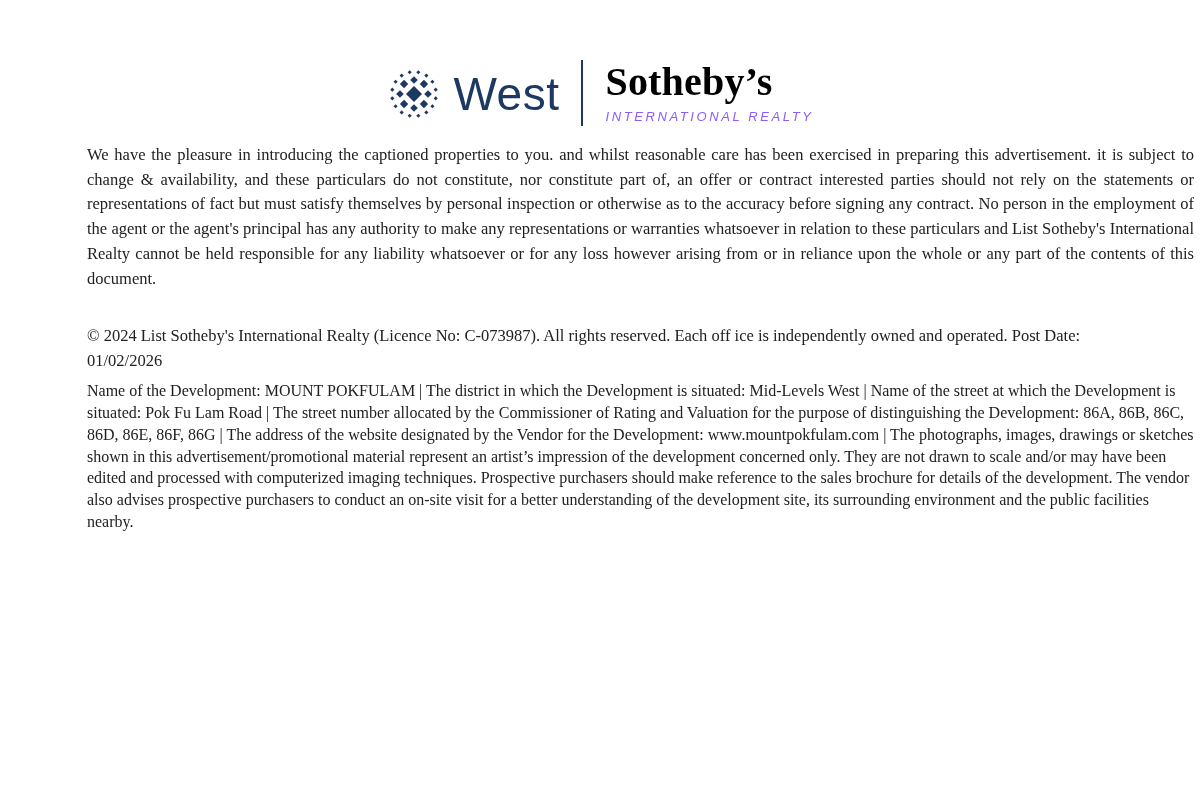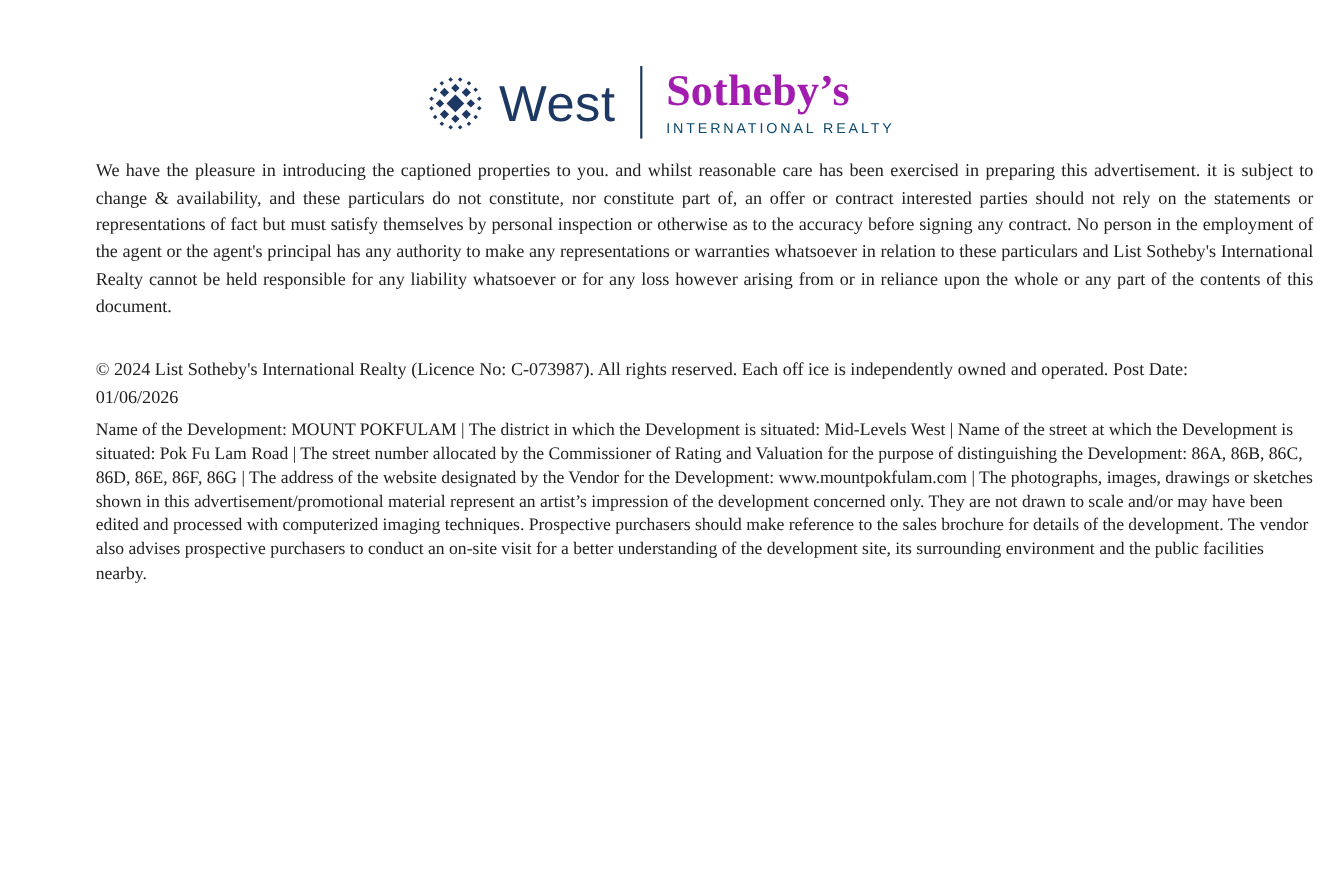--- a/index.html
+++ b/index.html
@@ -18,25 +18,25 @@
   .mark { width:54px; height:56px; margin-right:13px; margin-top:2px; flex:0 0 auto; }
   .list-word {
     font-family:"Liberation Sans", sans-serif;
     font-size:46px; font-weight:400; color:#1d3963;
     letter-spacing:0.5px; line-height:1; margin-top:2px;
   }
   .logo-divider { width:2px; height:66px; background:#1d3963; margin:0 22px; flex:0 0 auto; }
   .sothebys-block { display:flex; flex-direction:column; }
   .sothebys-word {
     font-family:"Liberation Serif", serif; font-weight:700;
-    font-size:40px; color:#a21caf; line-height:1; letter-spacing:0.2px;
+    font-size:40px; color:#000000; line-height:1; letter-spacing:0.2px;
   }
   .sothebys-sub {
     font-family:"Liberation Sans", sans-serif;
-    font-size:13px; letter-spacing:2.6px; color:#0c4a6e; margin-top:7px;
+    font-size:13px; letter-spacing:2.6px; color:#8b5cf6; margin-top:7px;font-style:italic;
   }
 
   
   .content { position:absolute; left:43px; top:143px; width:1107px; color:#212121;margin-left:44px; }
   .p-disclaimer {
     margin:0; font-size:16.5px; line-height:24.7px; text-align:justify;
   }
   .p-copyright { margin:32px 0 0 0; font-size:16.5px; line-height:25px; }
   .p-copyright .post-date { display:block; }
   .p-development { margin:7px 0 0 0; font-size:16px; line-height:21.8px; }
@@ -83,18 +83,18 @@
     <span class="logo-divider"></span>
     <span class="sothebys-block">
       <span class="sothebys-word">Sotheby’s</span>
       <span class="sothebys-sub">INTERNATIONAL REALTY</span>
     </span>
   </header>
 
   <main class="content">
     <p class="p-disclaimer">We have the pleasure in introducing the captioned properties to you. and whilst reasonable care has been exercised in preparing this advertisement. it is subject to change &amp; availability, and these particulars do not constitute, nor constitute part of, an offer or contract interested parties should not rely on the statements or representations of fact but must satisfy themselves by personal inspection or otherwise as to the accuracy before signing any contract. No person in the employment of the agent or the agent's principal has any authority to make any representations or warranties whatsoever in relation to these particulars and List Sotheby's International Realty cannot be held responsible for any liability whatsoever or for any loss however arising from or in reliance upon the whole or any part of the contents of this document.</p>
 
-    <p class="p-copyright"><span>© 2024 List Sotheby's International Realty (Licence No: C-073987). All rights reserved. Each off ice is independently owned and operated. Post Date:</span><span class="post-date">01/06/2026</span></p>
+    <p class="p-copyright"><span>© 2024 List Sotheby's International Realty (Licence No: C-073987). All rights reserved. Each off ice is independently owned and operated. Post Date:</span><span class="post-date">01/02/2026</span></p>
 
     <p class="p-development">Name of the Development: MOUNT POKFULAM  | The district in which the Development is situated: Mid-Levels West | Name of the street at which the Development is situated: Pok Fu Lam Road | The street number allocated by the Commissioner of Rating and Valuation for the purpose of distinguishing the Development: 86A, 86B, 86C, 86D, 86E, 86F, 86G | The address of the website designated by the Vendor for the Development: www.mountpokfulam.com | The photographs, images, drawings or sketches shown in this advertisement/promotional material represent an artist’s impression of the development concerned only. They are not drawn to scale and/or may have been edited and processed with computerized imaging techniques. Prospective purchasers should make reference to the sales brochure for details of the development. The vendor also advises prospective purchasers to conduct an on-site visit for a better understanding of the development site, its surrounding environment and the public facilities nearby.</p>
   </main>
 
 </div>
 
 </body></html>

